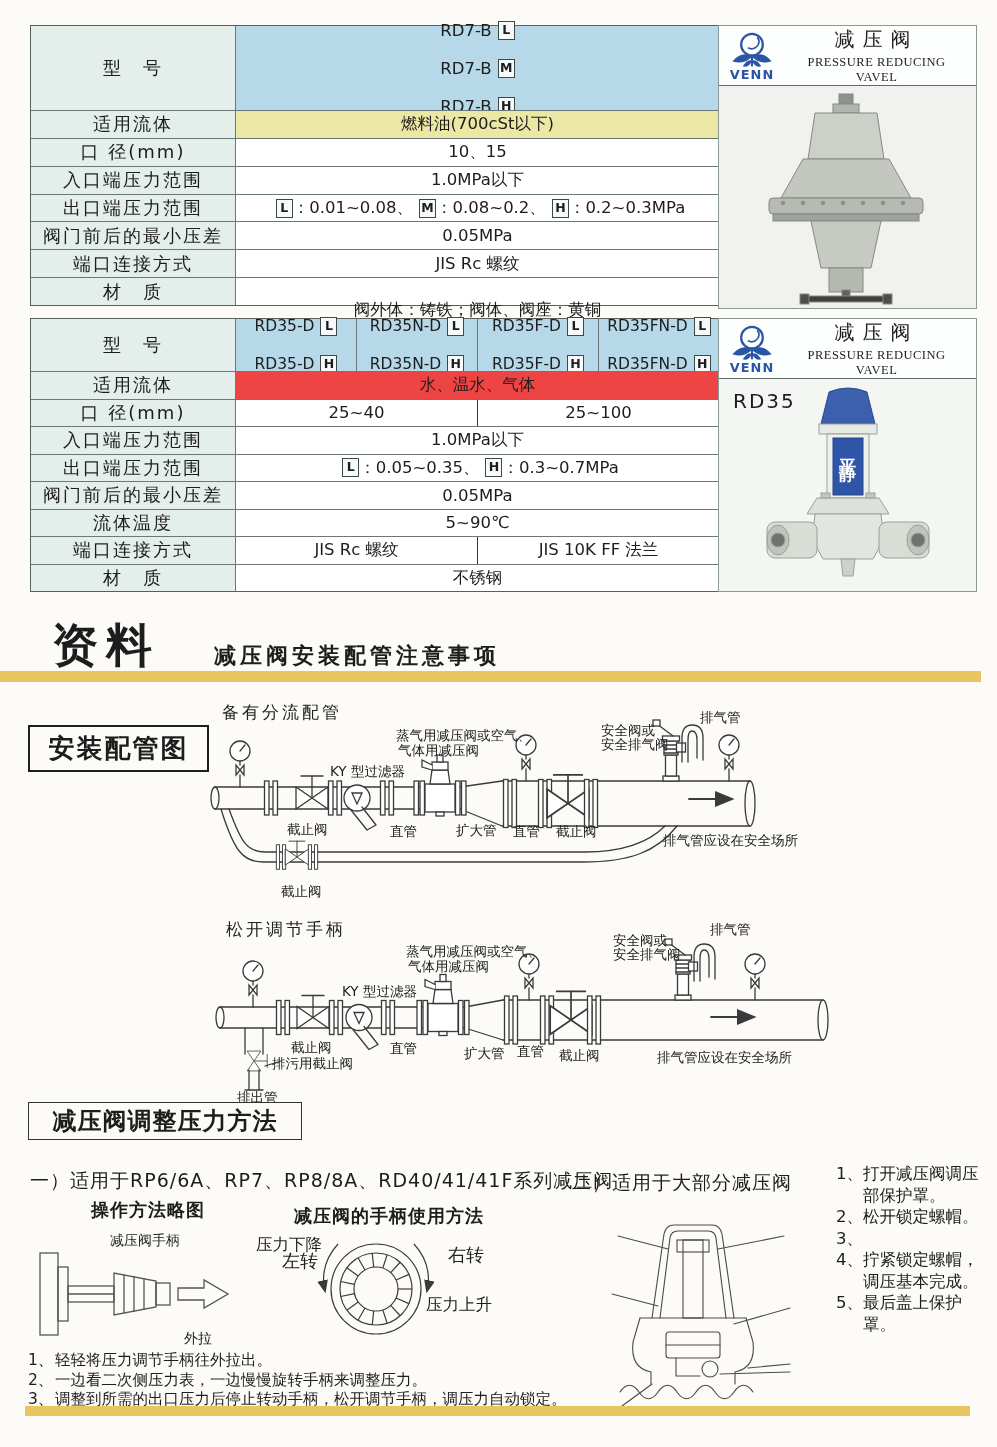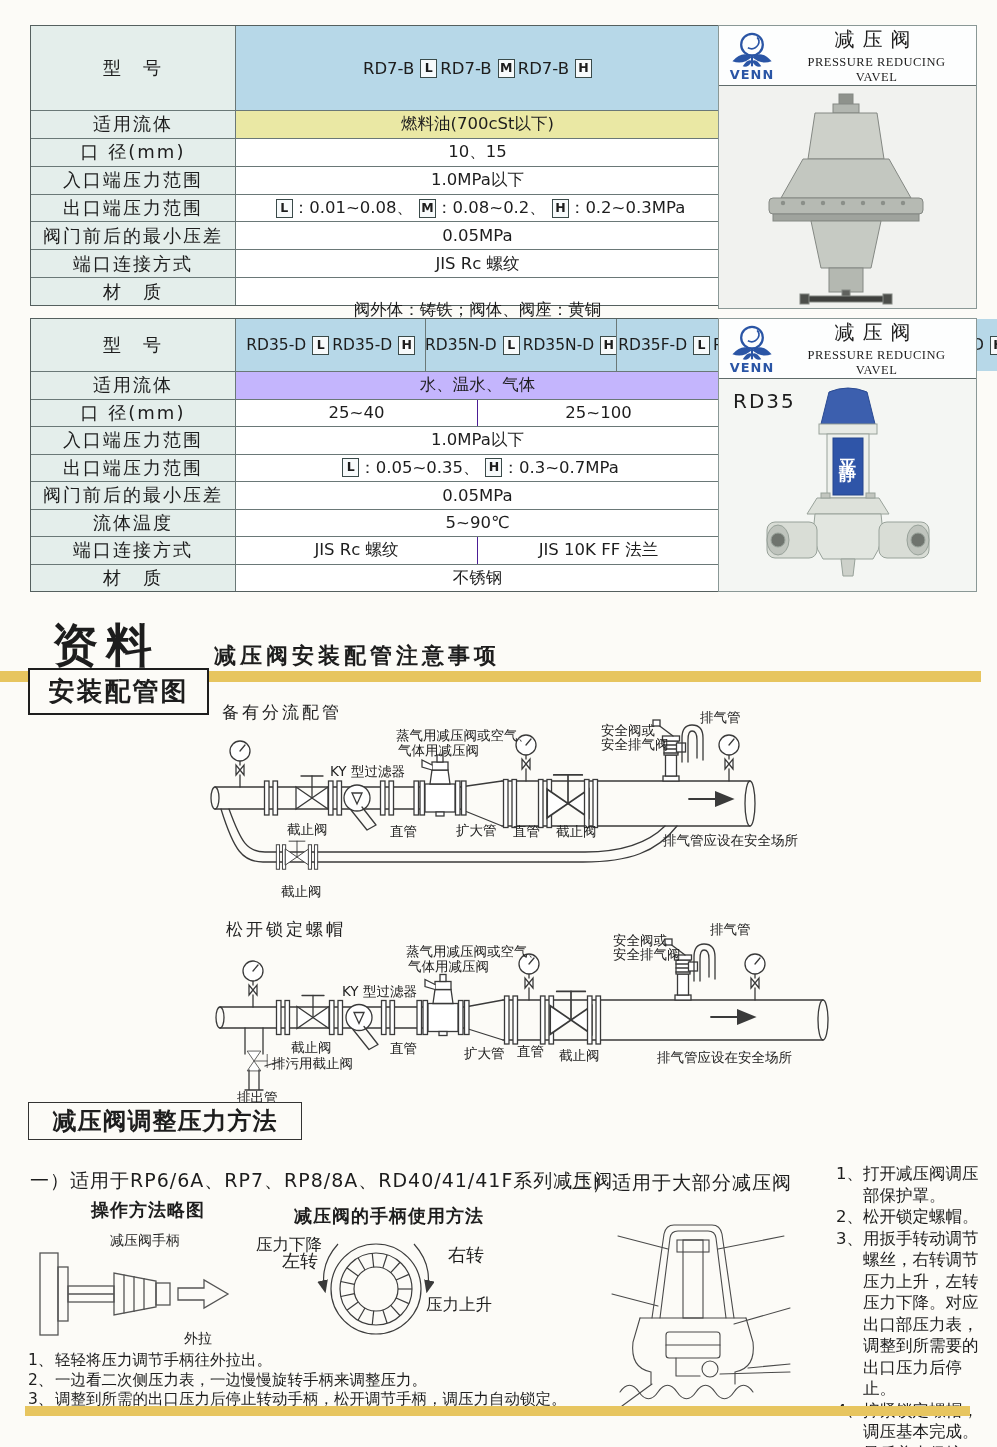--- a/index.html
+++ b/index.html
@@ -14,45 +14,45 @@
   .trow.hdr1{flex:0 0 84px;}
   .trow.hdr2{flex:0 0 52px;}
   .tlabel{flex:0 0 204px;background:#e4eeeb;border-right:1px solid #6a7877;
           display:flex;align-items:center;justify-content:center;
           font-size:18px;letter-spacing:2px;}
   .tcells{flex:1;display:flex;min-width:0;}
   .tcell{display:flex;align-items:center;justify-content:center;font-size:16.5px;
          border-left:1px solid #4c1d95;min-width:0;white-space:nowrap;}
   .tcell:first-child{border-left:none;}
   .tcell.bg-yellow{background:#eae8a4;}
-  .tcell.bg-blue{background:#c4b5fd;text-align:right;}
+  .tcell.bg-blue{background:#ef4444;text-align:right;}
   .model-area{flex:1;display:flex;background:#b7d8e8;}
-  .model-col{flex:1;display:flex;align-items:center;justify-content:center;
-             gap:3px;border-left:1px solid #6a7877;min-width:0;}
+  .model-col{flex:1;display:flex;flex-direction:column;align-items:center;justify-content:center;
+             gap:19px;border-left:1px solid #6a7877;min-width:0;}
   .model-col:first-child{border-left:none;}
   .mline{display:flex;align-items:center;font-size:16.5px;white-space:nowrap;}
   .gbox{display:inline-block;width:15px;height:17px;border:1px solid #3a4a49;background:#f7fafb;
         font-size:12.5px;font-weight:bold;line-height:16px;text-align:center;margin-left:6px;}
   
   .panel{position:absolute;border:1px solid #8a9896;background:#fdfefe;display:flex;flex-direction:column;}
   .phead{flex:0 0 53px;border-bottom:1px solid #5f6b6a;display:flex;align-items:center;}
   .ptitles{flex:1;text-align:center;padding-right:8px;}
   .pcn{font-size:20px;letter-spacing:8px;}
   .pen{font-size:12.5px;font-family:"Liberation Serif","DejaVu Serif",serif;letter-spacing:0.5px;margin-top:2px;}
   .pbody{flex:1;position:relative;display:flex;align-items:center;justify-content:center;}
   .pbody1{background:#f1f2ef;}
   .pbody2{background:#f4f6f3;}
   .rd35-tag{position:absolute;left:14px;top:10px;font-size:20px;letter-spacing:2px;}
   
   .zl{font-size:46px;font-weight:bold;letter-spacing:8px;}
   .zl-sub{font-size:22px;font-weight:600;letter-spacing:4px;}
   .gold{position:absolute;background:#e7c55f;}
   .boxtitle{position:absolute;display:flex;align-items:center;justify-content:center;
             font-weight:bold;background:#fcfbf7;}
-  .install-box{left:28px;top:668px;width:177px;height:43px;border:2px solid #1e1e1e;
+  .install-box{left:28px;top:725px;width:177px;height:43px;border:2px solid #1e1e1e;
                font-size:26px;letter-spacing:2px;}
   .adjust-box{left:28px;top:1102px;width:272px;height:36px;border:1.5px solid #333;
               font-size:24px;letter-spacing:1px;}
   
   .lbl{position:absolute;font-size:13.5px;color:#222;white-space:nowrap;line-height:1.1;}
   .dtitle{position:absolute;font-size:17px;letter-spacing:3px;color:#222;white-space:nowrap;}
   .h19{position:absolute;font-size:19px;white-space:nowrap;letter-spacing:1px;}
   .h18b{position:absolute;font-size:18px;font-weight:bold;white-space:nowrap;letter-spacing:1px;margin-left:8px;}
   .lbl14{position:absolute;font-size:14px;white-space:nowrap;}
   .turn{position:absolute;font-size:18px;font-weight:normal;white-space:nowrap;}
@@ -443,21 +443,21 @@
   <span class="lbl" style="left:601px;top:737px">安全排气阀</span>
   <span class="lbl" style="left:700px;top:710px">排气管</span>
   <span class="lbl" style="left:287px;top:822px">截止阀</span>
   <span class="lbl" style="left:390px;top:824px">直管</span>
   <span class="lbl" style="left:456px;top:823px">扩大管</span>
   <span class="lbl" style="left:513px;top:824px">直管</span>
   <span class="lbl" style="left:556px;top:824px">截止阀</span>
   <span class="lbl" style="left:663px;top:833px">排气管应设在安全场所</span>
   <span class="lbl" style="left:281px;top:884px">截止阀</span>
 
-  <span class="dtitle" style="left:226px;top:918px">松开锁定螺帽</span>
+  <span class="dtitle" style="left:226px;top:918px">松开调节手柄</span>
   <svg class="abs" id="dia2" style="left:185px;top:920px" width="805" height="185" viewBox="0 0 805 185">
     <g style="stroke:#3a3a3a;stroke-width:1.3;fill:none" stroke-linecap="round">
       <path d="M35,87 H280 M35,108 H280"></path>
       <ellipse cx="35" cy="97.5" rx="4" ry="10.5"></ellipse>
       <path d="M280,87 L318,80 M280,108 L318,120"></path>
       <path d="M318,80 H638 M318,120 H638"></path>
       <ellipse cx="638" cy="100" rx="5" ry="20"></ellipse>
       <path d="M60,108 V134 M78,108 V134"></path>
       <use href="#sy-valve" transform="translate(69,141) rotate(90) scale(0.6)"></use>
       <path d="M64,150 V170 M74,150 V170 M60,170 H78"></path>
@@ -593,21 +593,20 @@
       <div class="step">
         <span class="snum">1、</span>
         <span class="stxt">打开减压阀调压部保护罩。</span>
       </div>
       <div class="step">
         <span class="snum">2、</span>
         <span class="stxt">松开锁定螺帽。</span>
       </div>
       <div class="step">
         <span class="snum">3、</span>
-        <span class="stxt">用扳手转动调节螺丝，右转调节压力上升，左转压力下降。对应出口部压力表，调整到所需要的出口压力后停止。</span>
       </div>
       <div class="step">
         <span class="snum">4、</span>
         <span class="stxt">拧紧锁定螺帽，调压基本完成。</span>
       </div>
       <div class="step">
         <span class="snum">5、</span>
         <span class="stxt">最后盖上保护罩。</span>
       </div>
     </div>

